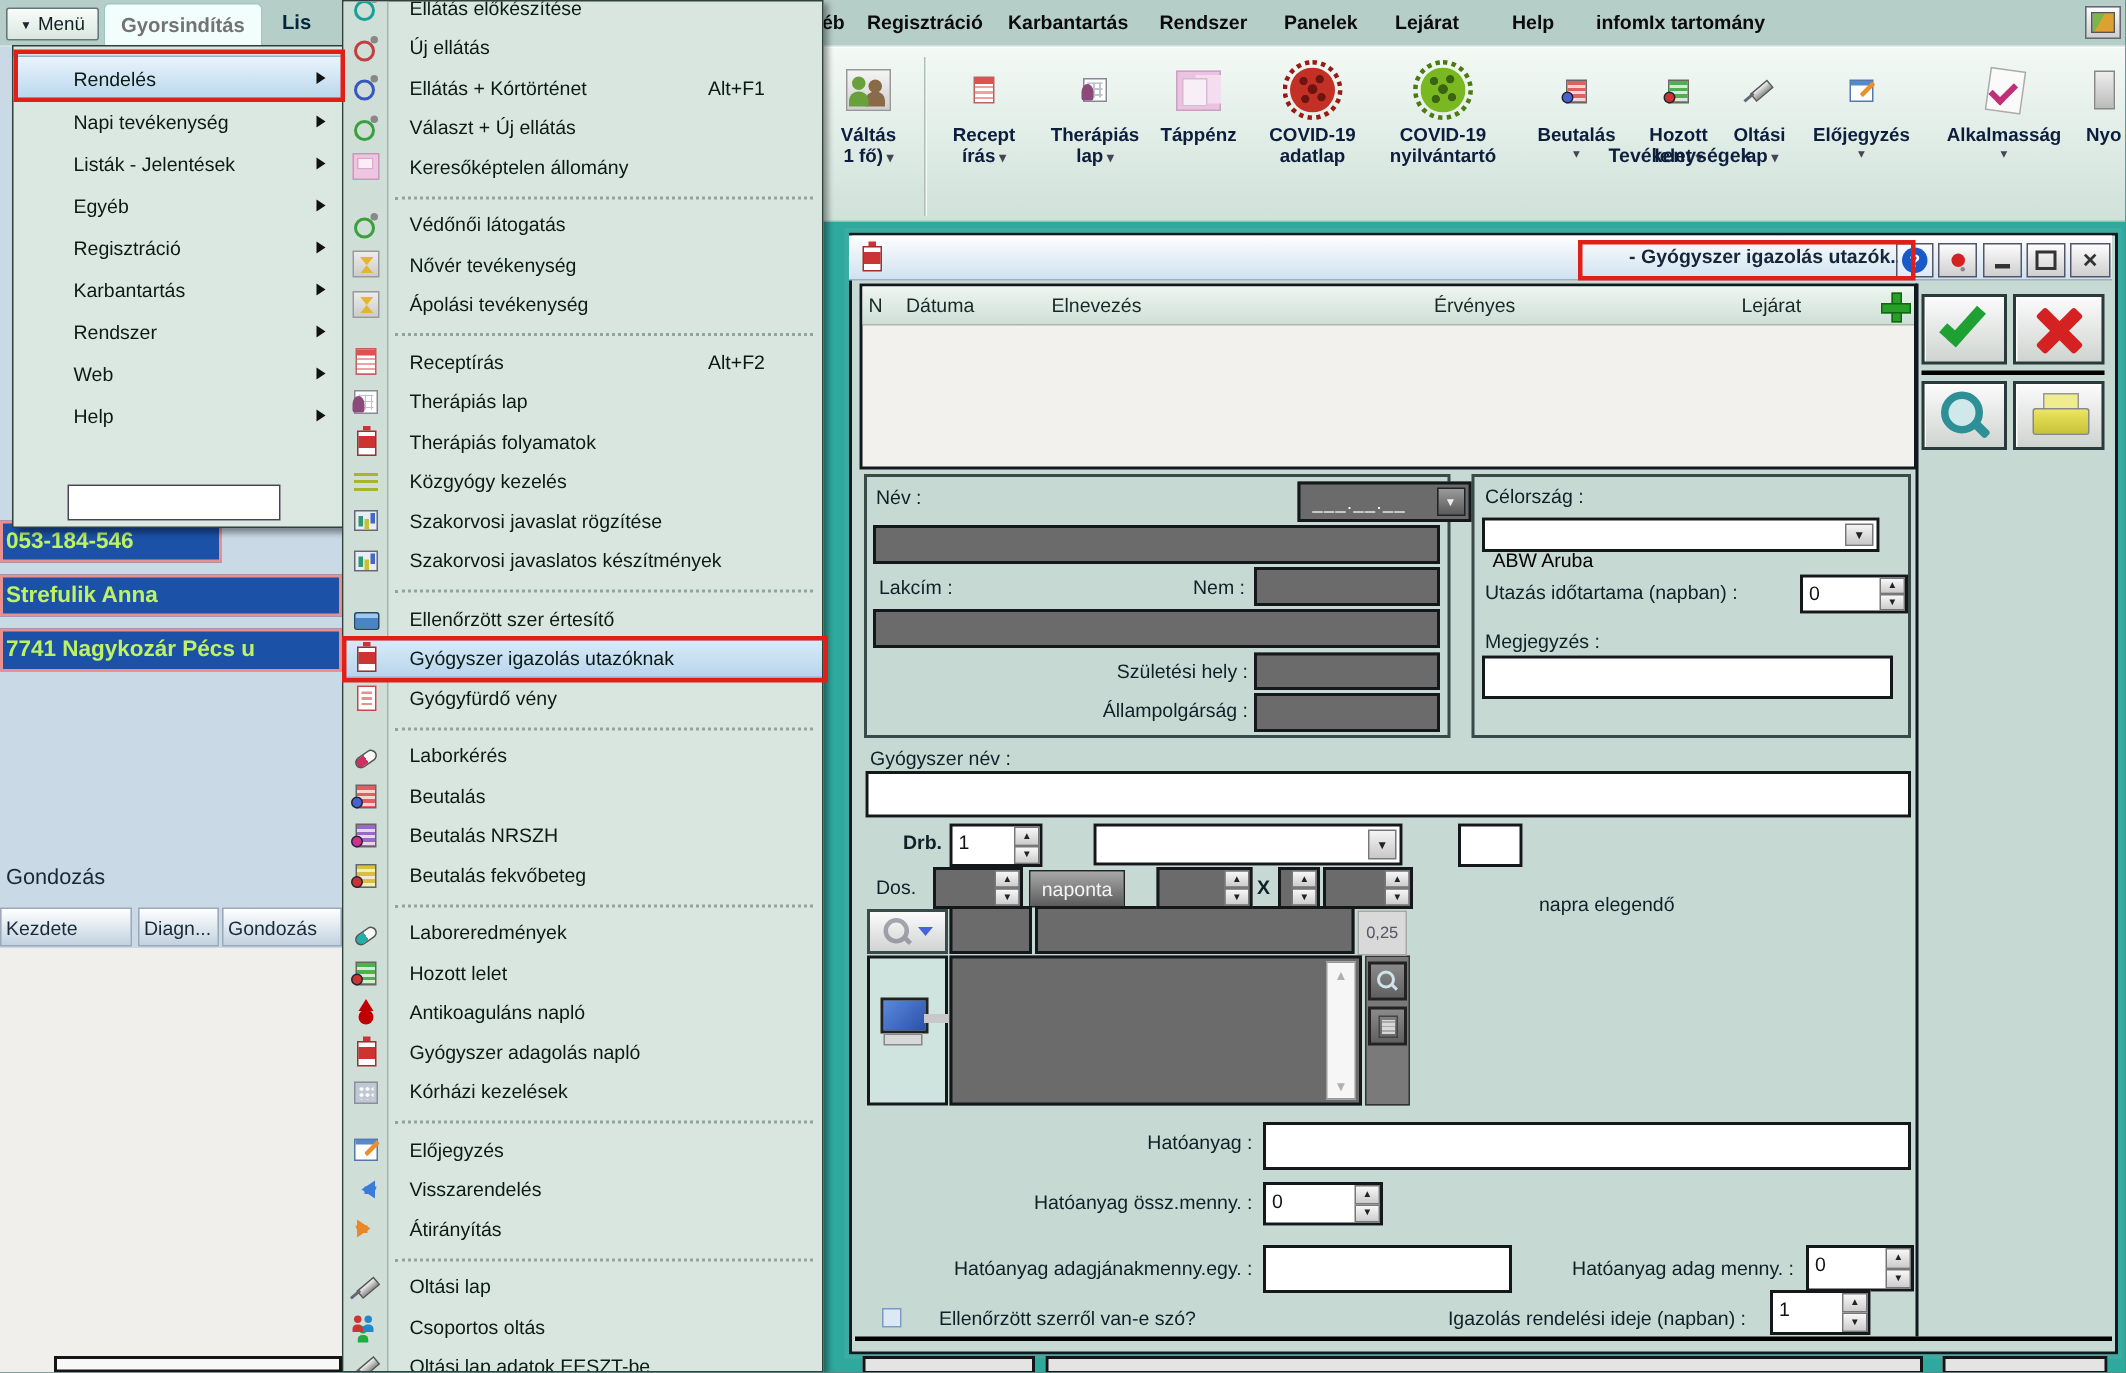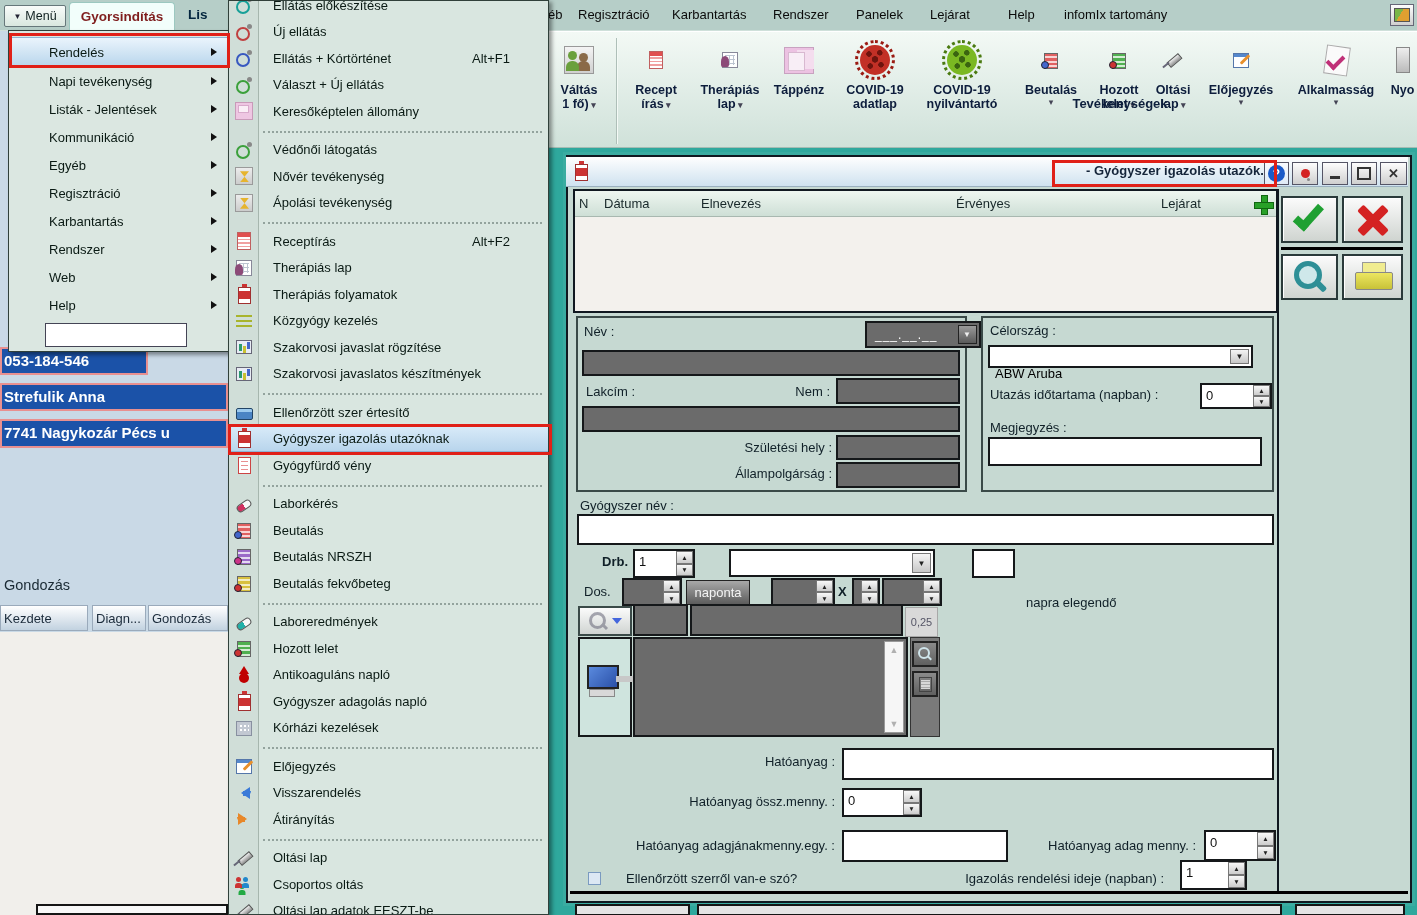--- a/index.html
+++ b/index.html
@@ -1,24 +1,24 @@
 <!DOCTYPE html>
 <html><head>
 <meta charset="utf-8">
 <style>
   * { margin:0; padding:0; box-sizing:border-box; }
   body { font-family:"Liberation Sans", sans-serif; background:#444; }
   #screen { position:relative; width:1417px; height:915px; overflow:hidden; background:#b6cec8; }
 
   
   #menubar { position:absolute; left:0; top:0; width:1417px; height:31px; background:#b6cec8; border-bottom:1px solid #cfe0da; }
-  .mb-item { position:absolute; top:0; height:30px; line-height:30px; font-weight:normal; font-size:13px; color:#0b0b0b; white-space:nowrap; cursor:default; }
+  .mb-item { position:absolute; top:0; height:30px; line-height:30px; font-weight:bold; font-size:13px; color:#0b0b0b; white-space:nowrap; cursor:default; }
   #menu-btn { position:absolute; left:4px; top:5px; width:62px; height:22px; background:linear-gradient(#f9fcfa,#d9e7df); border:1px solid #66777a; border-radius:2px; font-size:12.5px; color:#102020; display:flex; align-items:center; justify-content:center; gap:4px; }
   #menu-btn .dn { font-size:8px; color:#223; }
-  #quick-tab { position:absolute; left:69px; top:2px; width:106px; height:28px; background:#f2fefb; border:1px solid #9cc8c0; border-bottom:none; border-radius:4px 4px 0 0; font-weight:bold; font-size:13.5px; color:#7f1d1d; display:flex; align-items:center; justify-content:center; }
+  #quick-tab { position:absolute; left:69px; top:2px; width:106px; height:28px; background:#f2fefb; border:1px solid #9cc8c0; border-bottom:none; border-radius:4px 4px 0 0; font-weight:bold; font-size:13.5px; color:#737373; display:flex; align-items:center; justify-content:center; }
   #partial-lis { position:absolute; left:188px; top:7px; font-weight:bold; font-size:13.5px; color:#03263e; }
   #corner-icon { position:absolute; right:3px; top:4px; width:24px; height:22px; background:linear-gradient(#fdfdfd,#cfcfcf); border:1px solid #667; }
   #corner-icon::before { content:""; position:absolute; inset:3px; background:linear-gradient(120deg,#7ab648 40%,#e0a030 40%); border:1px solid #555; }
 
   
   #toolbar { position:absolute; left:0; top:31px; width:1417px; height:117px; background:linear-gradient(#f3f9f5,#cfe1d9); border-top:1px solid #fff; }
   #toolbar .gsep { position:absolute; left:616px; top:6px; width:1px; height:106px; background:#aebfb8; box-shadow:1px 0 0 #f4faf6; }
   #toolbar .gbottom { position:absolute; left:0; bottom:0; width:100%; height:1px; background:#a5bcb4; }
   #tevek-label { position:absolute; left:1040px; top:96px; width:160px; text-align:center; font-weight:bold; font-size:13px; color:#0d1f3c; }
   .tbtn { position:absolute; top:5px; height:106px; display:flex; flex-direction:column; align-items:center; cursor:pointer; }
@@ -84,21 +84,21 @@
   #submenu-items { position:absolute; left:0; top:-9px; width:100%; }
   .smi { height:26.5px; display:flex; align-items:center; position:relative; cursor:pointer; }
   .smi .ic { width:30px; display:flex; justify-content:center; flex:none; }
   .smi .lbl { margin-left:14px; font-size:13px; color:#0a1a14; white-space:nowrap; }
   .smi .accel { position:absolute; left:243px; font-size:13px; color:#0a1a14; }
   .smi.hl { background:linear-gradient(#d9ebf9,#b7d4ec); box-shadow:inset 0 1px 0 #8fb2d2, inset 0 -1px 0 #8fb2d2; }
   .smsep { height:12px; position:relative; } .smsep::before { content:""; position:absolute; left:34px; right:6px; top:6px; border-top:2px dotted #93a39d; }
 
   
   #leftpane { position:absolute; left:0; top:31px; width:228px; height:884px; background:#c9d9e6; }
-  .pbar { position:absolute; left:0; background:#1b52a8; border:2px solid #e89090; color:#ffffff; font-weight:bold; font-size:15px; line-height:24px; padding-left:2px; white-space:nowrap; overflow:hidden; }
+  .pbar { position:absolute; left:0; background:#1b52a8; border:2px solid #e89090; color:#bef264; font-weight:bold; font-size:15px; line-height:24px; padding-left:2px; white-space:nowrap; overflow:hidden; }
   #care-title { position:absolute; left:4px; top:546px; font-size:14.5px; color:#1a2a34; }
   .care-h { position:absolute; top:574px; height:26px; background:linear-gradient(#ffffff,#c2d2e0); border:1px solid #9aaabb; font-size:13px; color:#1a2a3a; display:flex; align-items:center; padding-left:3px; }
   #care-body { position:absolute; left:0; top:601px; width:228px; height:283px; background:#f1efeb; }
   #lp-bottom { position:absolute; left:36px; top:873px; width:192px; height:11px; background:#f8f8f8; border:2px solid #151515; }
 
   
   #dialog { position:absolute; left:566px; top:155px; width:846px; height:748px; background:#c6d9d2; border:2px solid #101820; outline:3px solid #3aaca1; z-index:5; }
   #dlg-title { position:absolute; left:566px; top:157px; width:842px; height:30px; background:linear-gradient(#fefefe,#cfe2f0); border-bottom:1px solid #9ab0c0; z-index:6; }
   .dlg-title-text { position:absolute; left:880px; top:163px; width:391px; text-align:right; font-weight:bold; font-size:13px; color:#15253a; z-index:7; white-space:nowrap; }
   .wbtn { position:absolute; top:162px; height:23px; background:linear-gradient(#fdfdfd,#cfcfcf); border:1px solid #556; z-index:7; display:flex; align-items:center; justify-content:center; }
@@ -408,24 +408,20 @@
         </div>
         <div class="mmi">
           <span>Napi tevékenység</span>
           <span class="arr"></span>
         </div>
         <div class="mmi">
           <span>Listák - Jelentések</span>
           <span class="arr"></span>
         </div>
         <div class="mmi">
-          <span>Kommunikáció</span>
-          <span class="arr"></span>
-        </div>
-        <div class="mmi">
           <span>Egyéb</span>
           <span class="arr"></span>
         </div>
         <div class="mmi">
           <span>Regisztráció</span>
           <span class="arr"></span>
         </div>
         <div class="mmi">
           <span>Karbantartás</span>
           <span class="arr"></span>

